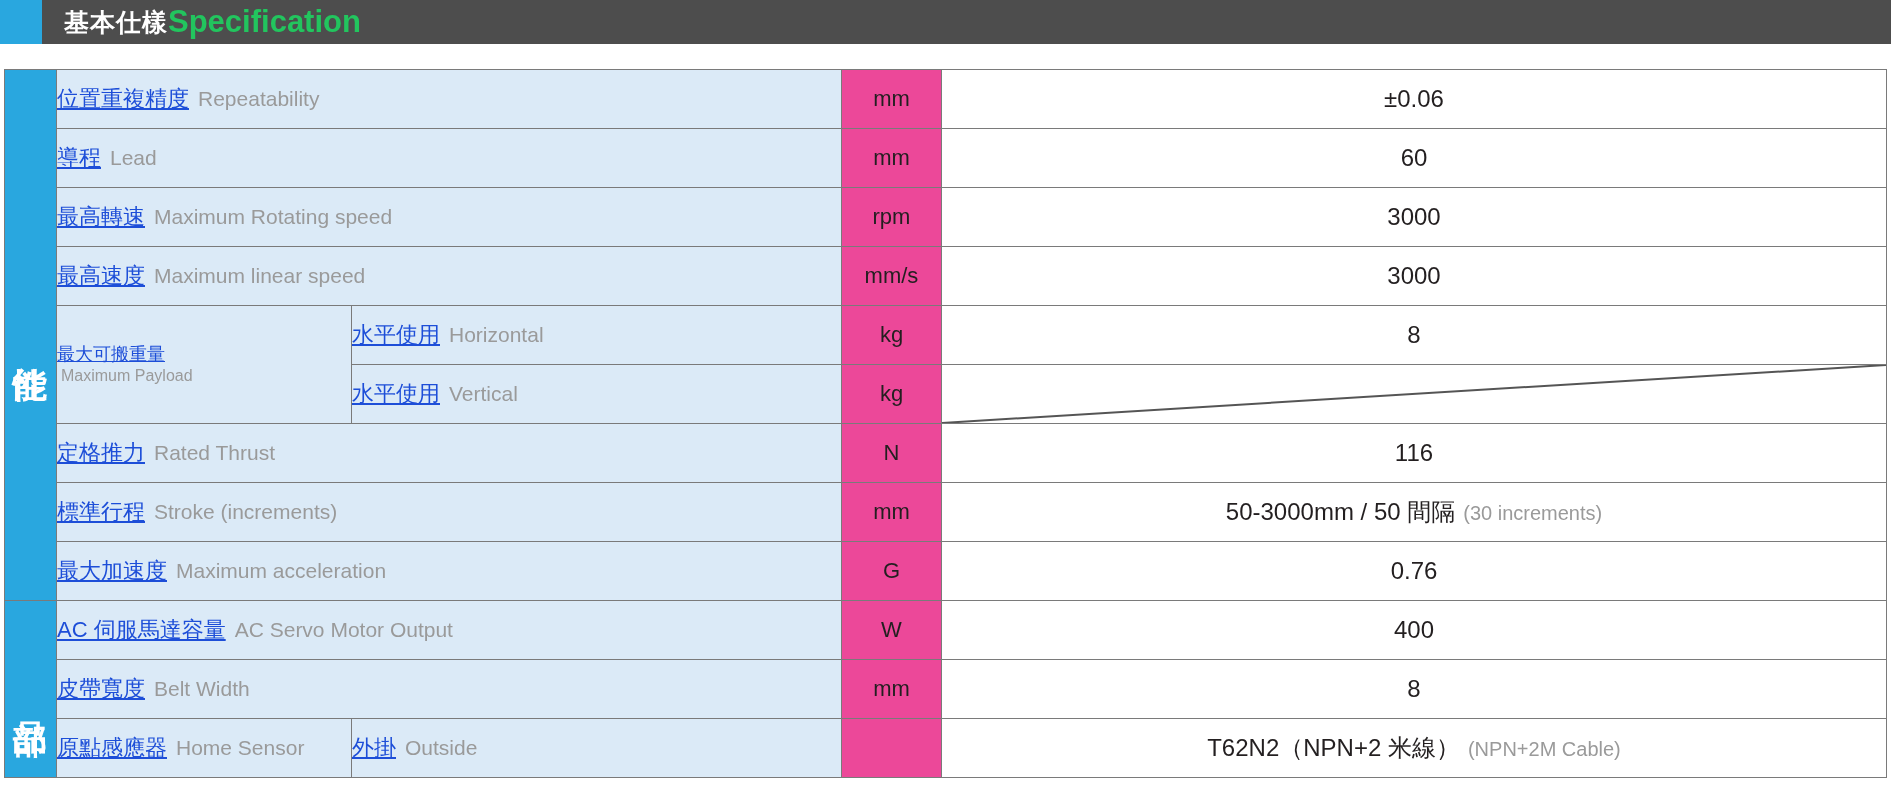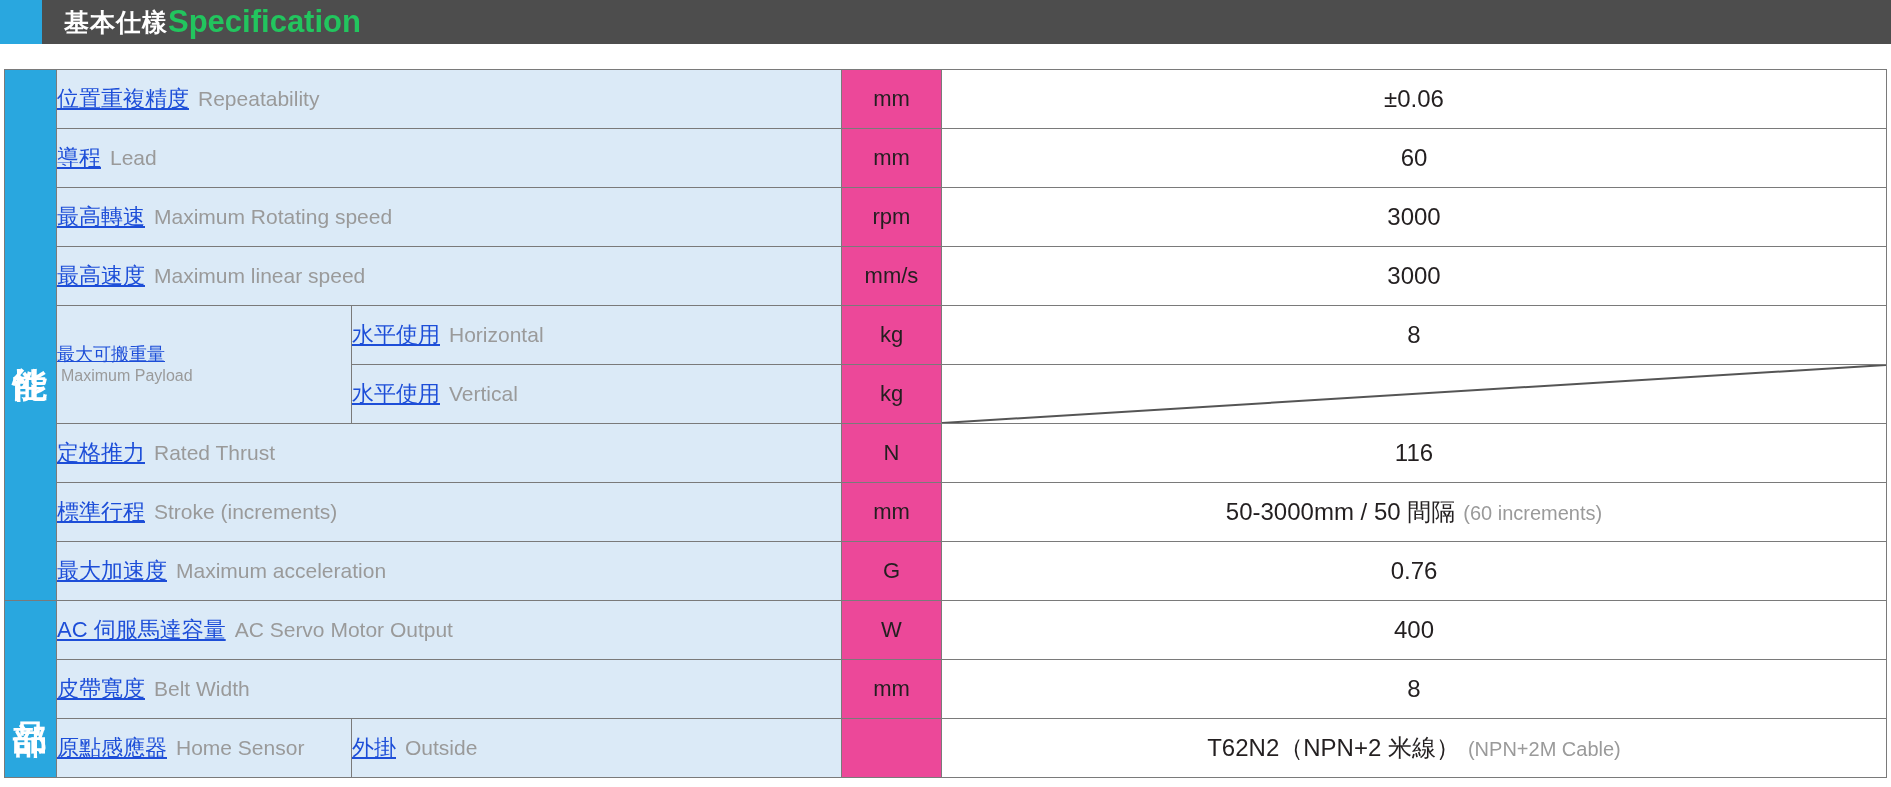--- a/index.html
+++ b/index.html
@@ -267,21 +267,21 @@
           <span class="val-main">116</span>
         </td>
       </tr>
 
       <tr>
         <td class="label-cell" colspan="2">
           <span class="lbl-cn">標準行程</span><span class="lbl-en">Stroke (increments)</span>
         </td>
         <td class="unit-cell">mm</td>
         <td class="value-cell">
-          <span class="val-main">50-3000mm / 50 間隔</span><span class="val-sub">(60 increments)</span>
+          <span class="val-main">50-3000mm / 50 間隔</span><span class="val-sub">(30 increments)</span>
         </td>
       </tr>
 
       <tr>
         <td class="label-cell" colspan="2">
           <span class="lbl-cn">最大加速度</span><span class="lbl-en">Maximum acceleration</span>
         </td>
         <td class="unit-cell">G</td>
         <td class="value-cell">
           <span class="val-main">0.76</span>

